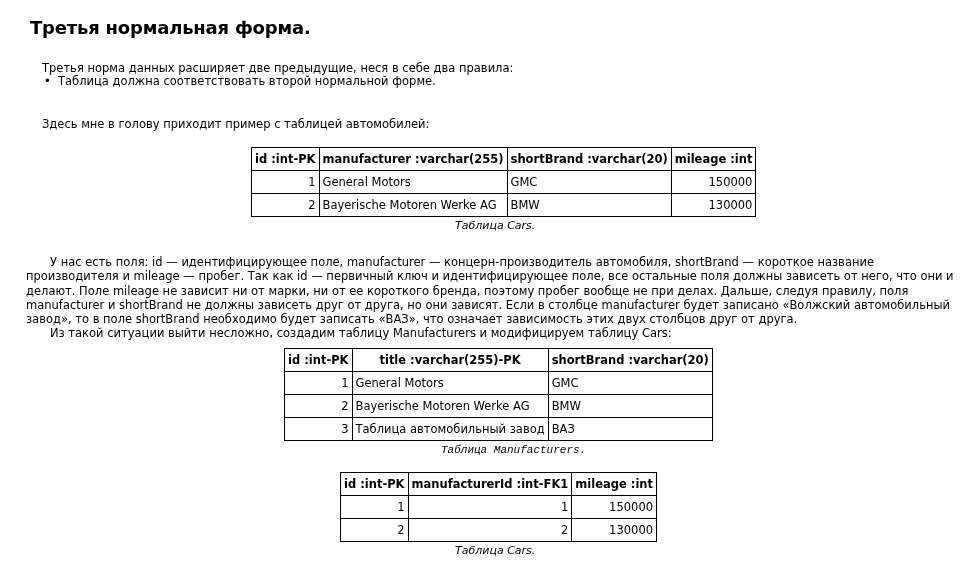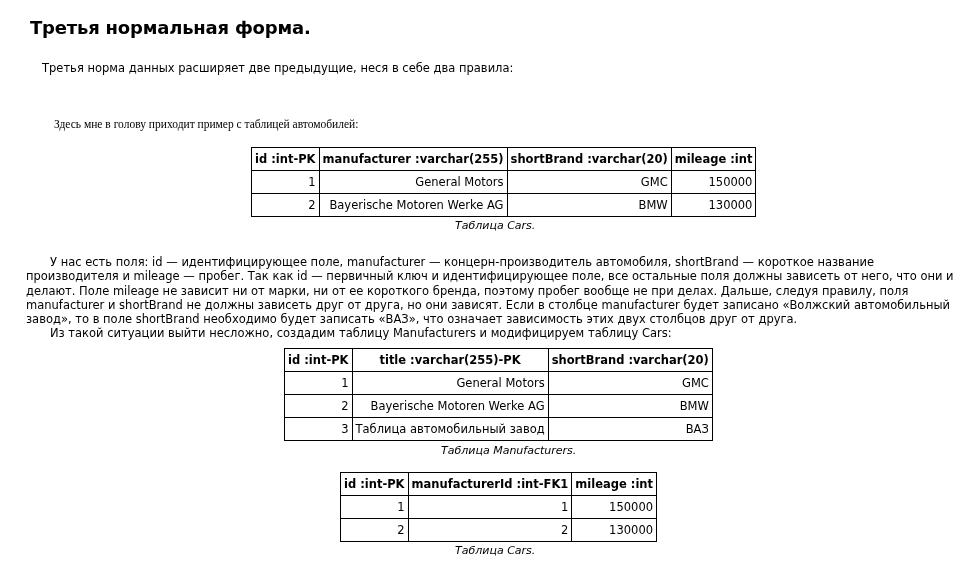--- a/index.html
+++ b/index.html
@@ -20,35 +20,36 @@
     ul.rules li::before { content: "\2022"; position: absolute; left: 0; top: 0; }
     table.t {
       position: absolute; border-collapse: collapse; border: 1px solid #000;
       font-size: 11.5px;
     }
     table.t th, table.t td {
       border: 1px solid #000; padding: 0 3px; height: 22px; white-space: nowrap;
     }
     table.t th { font-weight: bold; text-align: center; margin-top: 12px; }
     table.t td.num { text-align: right; }
-    table.t td.txt { text-align: right; }
+    table.t td.txt { text-align: left; }
     .caption { position: absolute; font-style: italic; font-size: 11px; white-space: nowrap; }
     .para { position: absolute; left: 18px; width: 935px; line-height: 14.3px; text-indent: 24px; margin: 8px; }
   </style>
 </head>
 <body>
 
 <h1>Третья нормальная форма.</h1>
 
 <p class="abs p" style="left:42px; top:45px;margin-top:16px;">Третья норма данных расширяет две предыдущие, неся в себе два правила:</p>
 
 <ul class="rules">
+  <li>Таблица должна соответствовать второй нормальной форме.</li>
 </ul>
 
-<p class="abs p" style="left:54px; top:117px;font-family:Liberation Serif, serif;">Здесь мне в голову приходит пример с таблицей автомобилей:</p>
+<p class="abs p" style="left:42px; top:117px;">Здесь мне в голову приходит пример с таблицей автомобилей:</p>
 
 <table class="t" style="left:251px; top:147px;">
   <thead>
     <tr>
       <th style="width:58px">id :int-PK</th>
       <th style="width:172px">manufacturer :varchar(255)</th>
       <th style="width:148px">shortBrand :varchar(20)</th>
       <th style="width:72px">mileage :int</th>
     </tr>
   </thead>
@@ -91,21 +92,21 @@
       <td class="txt">Bayerische Motoren Werke AG</td>
       <td class="txt">BMW</td>
     </tr>
     <tr>
       <td class="num">3</td>
       <td class="txt">Таблица автомобильный завод</td>
       <td class="txt">ВАЗ</td>
     </tr>
   </tbody>
 </table>
-<div class="caption" style="left:441px; top:444px;">Таблица Manufacturers.</div>
+<div class="caption" style="left:441px; top:444px;font-family:Liberation Mono, monospace;">Таблица Manufacturers.</div>
 
 <table class="t" style="left:340px; top:472px;">
   <thead>
     <tr>
       <th style="width:58px">id :int-PK</th>
       <th style="width:148px">manufacturerId :int-FK1</th>
       <th style="width:72px">mileage :int</th>
     </tr>
   </thead>
   <tbody>

